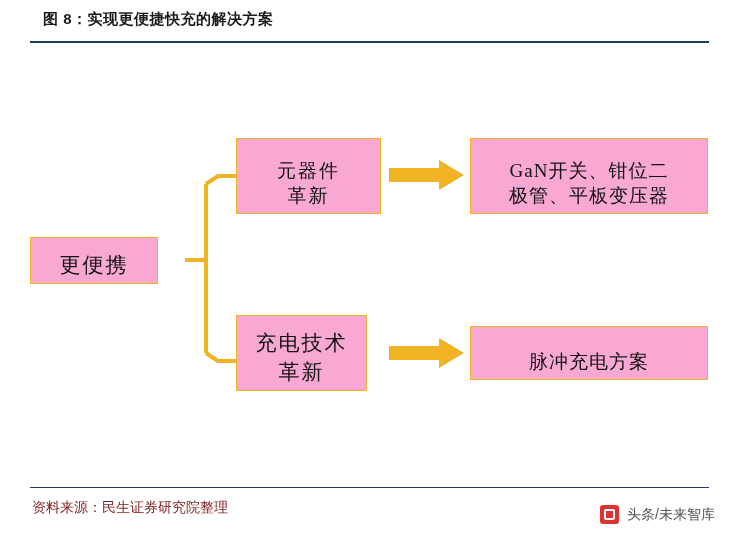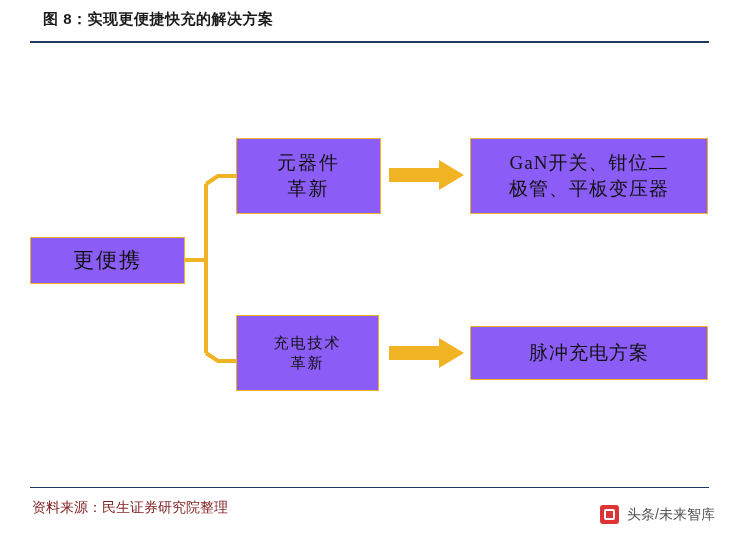--- a/index.html
+++ b/index.html
@@ -100,52 +100,52 @@
   .diagram {
     position: absolute;
     left: 0;
     top: 50px;
     width: 739px;
     height: 430px;
   }
   .node {
     position: absolute;
     border: 1.5px solid #f0b323;
-    background: #8b5cf6;
+    background: #f9a8d4;
     box-sizing: border-box;
     display: flex;
-    align-items: center;
+    align-items: flex-end;
     justify-content: center;
     text-align: center;
     color: #111;
     line-height: 1.35;
     padding: 4px 6px;
   }
   .node-root {
     left: 30px;
     top: 187px;
-    width: 155px;
+    width: 128px;
     height: 47px;
     font-size: 21px;
     letter-spacing: 2px;
   }
   .node-mid1 {
     left: 236px;
     top: 88px;
     width: 145px;
     height: 76px;
     font-size: 19px;
     letter-spacing: 2px;
   }
   .node-mid2 {
     left: 236px;
     top: 265px;
-    width: 143px;
+    width: 131px;
     height: 76px;
-    font-size: 15px;
+    font-size: 21px;
     letter-spacing: 2px;
   }
   .node-leaf1 {
     left: 470px;
     top: 88px;
     width: 238px;
     height: 76px;
     font-size: 19px;
     letter-spacing: 1px;
   }

